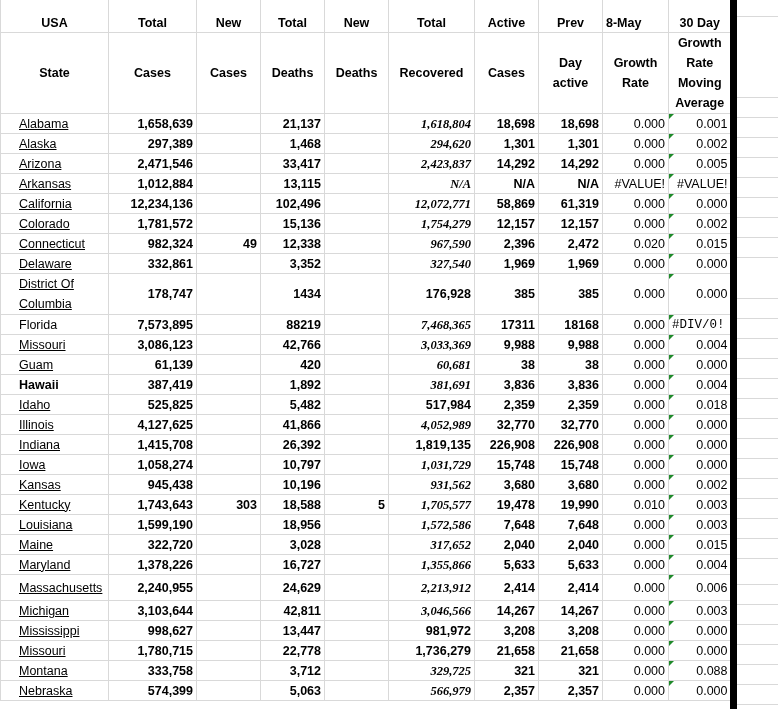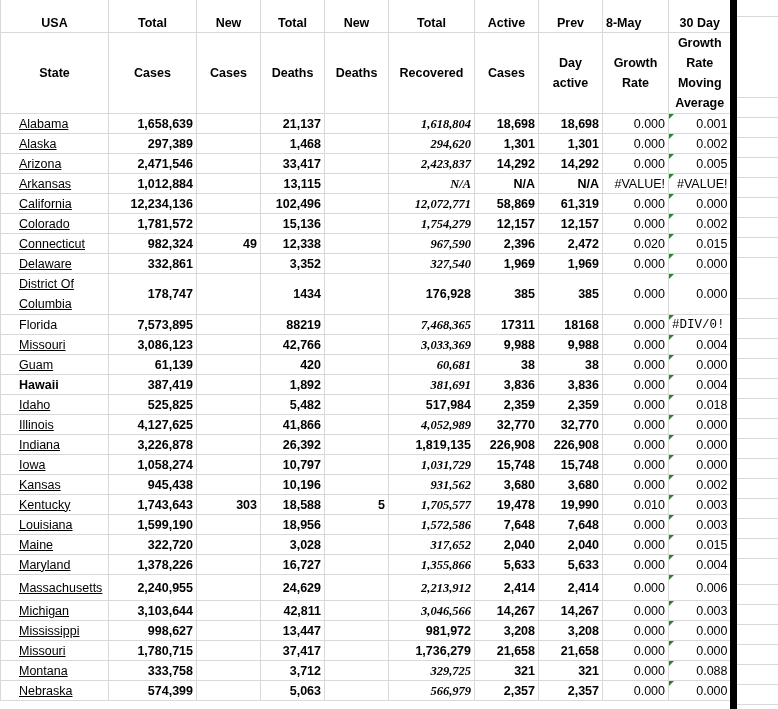--- a/index.html
+++ b/index.html
@@ -244,21 +244,21 @@
           <td>41,866</td>
           <td></td>
           <td class="it">4,052,989</td>
           <td>32,770</td>
           <td>32,770</td>
           <td class="norm">0.000</td>
           <td class="norm tri lastcol">0.000</td>
         </tr>
         <tr class="r">
           <td class="state">Indiana</td>
-          <td>3,226,878</td>
+          <td>1,415,708</td>
           <td></td>
           <td>26,392</td>
           <td></td>
           <td>1,819,135</td>
           <td>226,908</td>
           <td>226,908</td>
           <td class="norm">0.000</td>
           <td class="norm tri lastcol">0.000</td>
         </tr>
         <tr class="r">
@@ -366,21 +366,21 @@
           <td>981,972</td>
           <td>3,208</td>
           <td>3,208</td>
           <td class="norm">0.000</td>
           <td class="norm tri lastcol">0.000</td>
         </tr>
         <tr class="r">
           <td class="state">Missouri</td>
           <td>1,780,715</td>
           <td></td>
-          <td>37,417</td>
+          <td>22,778</td>
           <td></td>
           <td>1,736,279</td>
           <td>21,658</td>
           <td>21,658</td>
           <td class="norm">0.000</td>
           <td class="norm tri lastcol">0.000</td>
         </tr>
         <tr class="r">
           <td class="state">Montana</td>
           <td>333,758</td>

